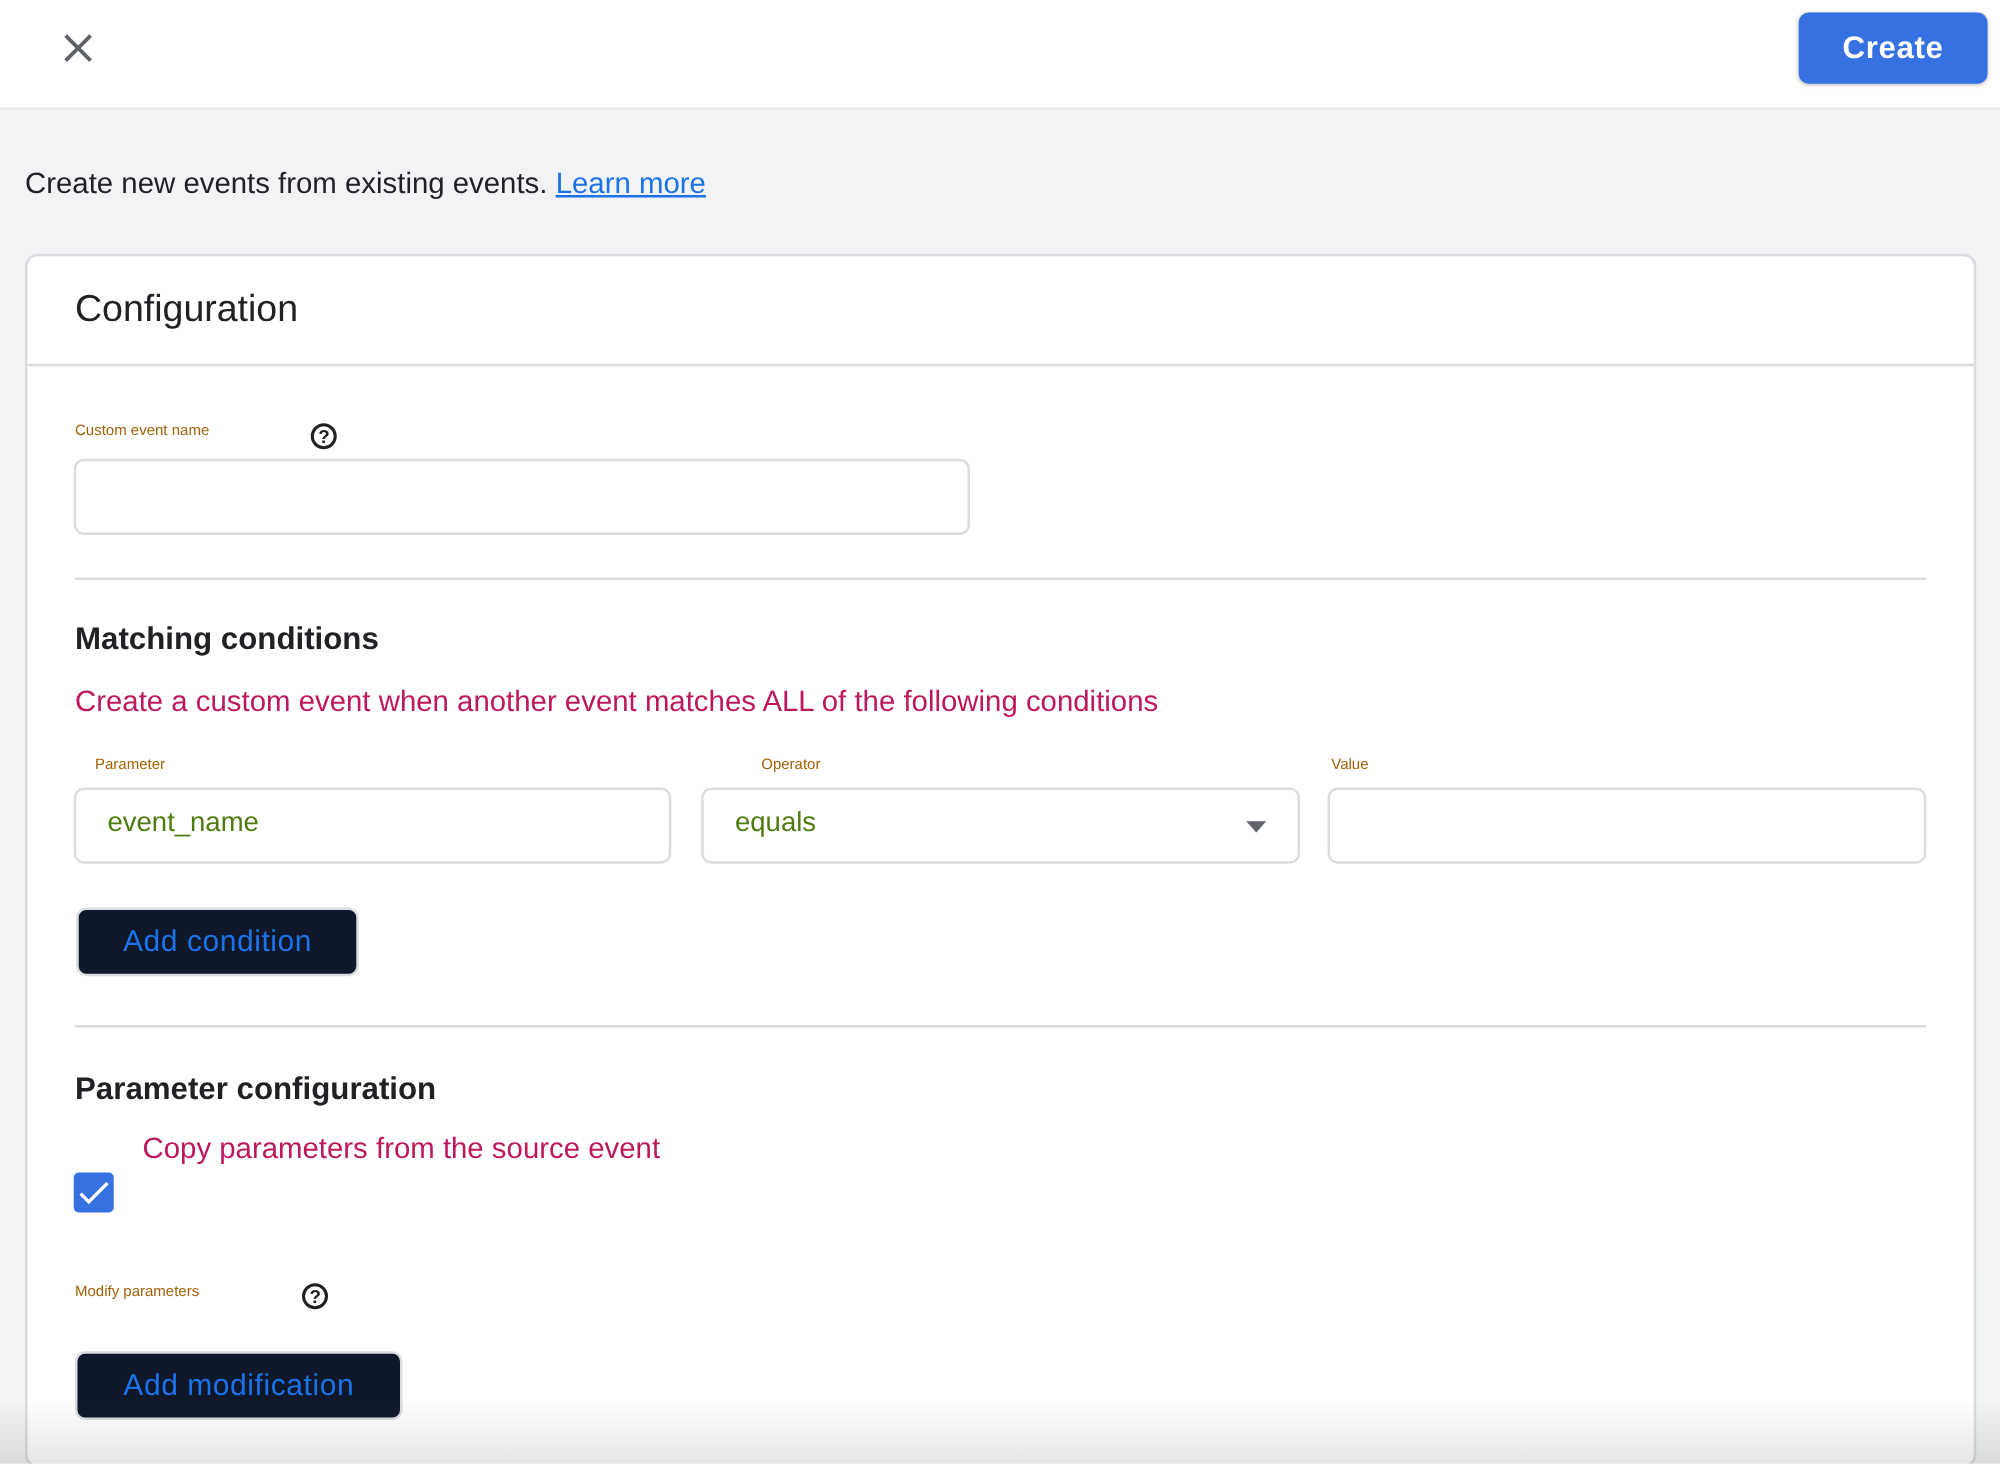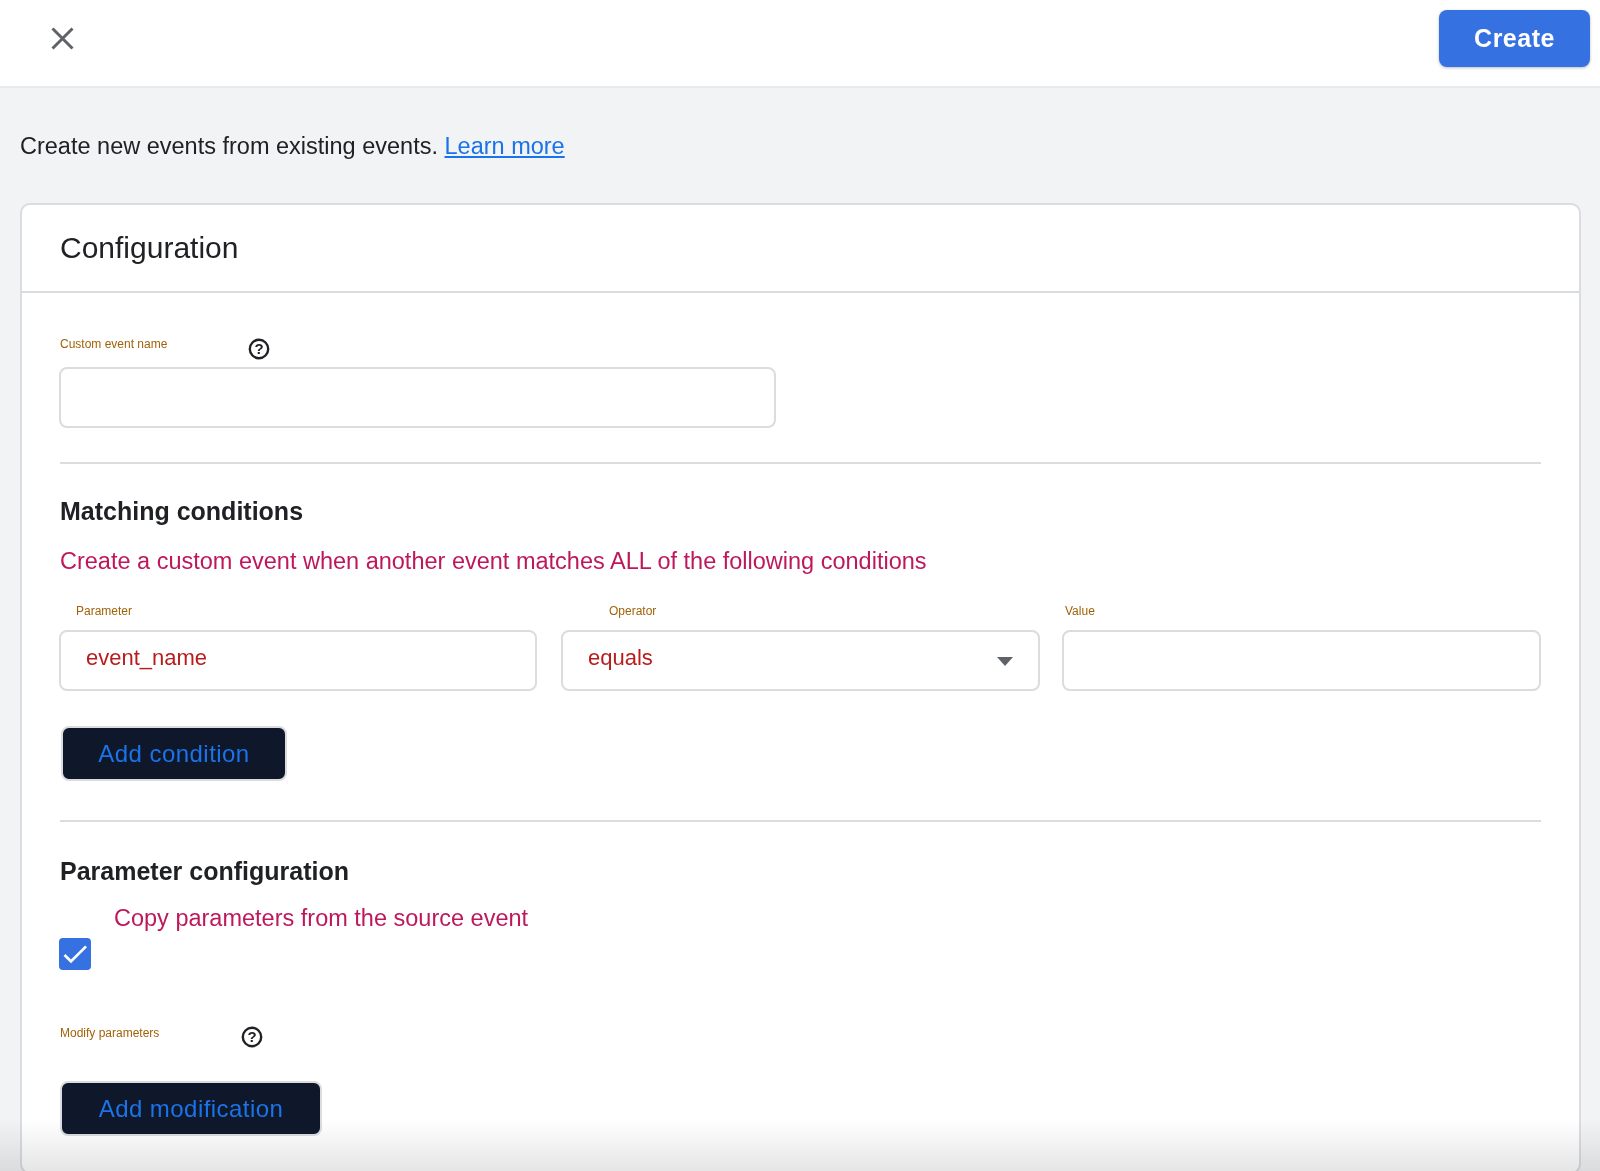--- a/index.html
+++ b/index.html
@@ -11,21 +11,21 @@
   #createbtn{left:1439px;top:10px;width:151px;height:57px;background:#3571e0;border-radius:8px;display:flex;align-items:center;justify-content:center;color:#fff;font-size:25px;letter-spacing:0.5px;box-shadow:0 1px 3px rgba(60,64,67,.35);font-weight:bold;}
   #intro{left:20px;top:135px;font-size:23.5px;color:#202124;}
   #intro .lnk{color:#1a73e8;text-decoration:underline;}
   #card{left:20px;top:203px;width:1561px;height:971px;background:#fff;border:2px solid #dadce0;border-radius:10px;box-sizing:border-box;}
   .divider{height:2px;background:#dadce0;}
   .h1{font-size:30px;color:#202124;}
   .h2{font-size:25px;font-weight:bold;color:#202124;}
   .body{font-size:23.5px;color:#be185d;}
   .lbl{font-size:12px;color:#a16207;}
   .input{background:#fff;border:2px solid #dadce0;border-radius:8px;box-sizing:border-box;}
-  .itext{font-size:22px;color:#b91c1c;}
+  .itext{font-size:22px;color:#4d7c0f;}
   .obtn{border:2px solid #dadce0;border-radius:8px;box-sizing:border-box;display:flex;align-items:center;justify-content:center;color:#1a73e8;font-size:24px;letter-spacing:0.45px;background:#0f172a;}
   #scrim{left:0;bottom:0;width:1600px;height:52px;background:linear-gradient(to bottom,rgba(32,33,36,0),rgba(32,33,36,0.115));}
 </style>
 </head>
 <body>
 <div id="page">
 
   <div id="header"></div>
   <svg class="abs" style="left:50.5px;top:26.5px" width="23" height="23" viewBox="0 0 23 23">
       <path d="M1.5 1.5 L21.5 21.5 M21.5 1.5 L1.5 21.5" stroke="#5f6368" stroke-width="3" fill="none"></path>

